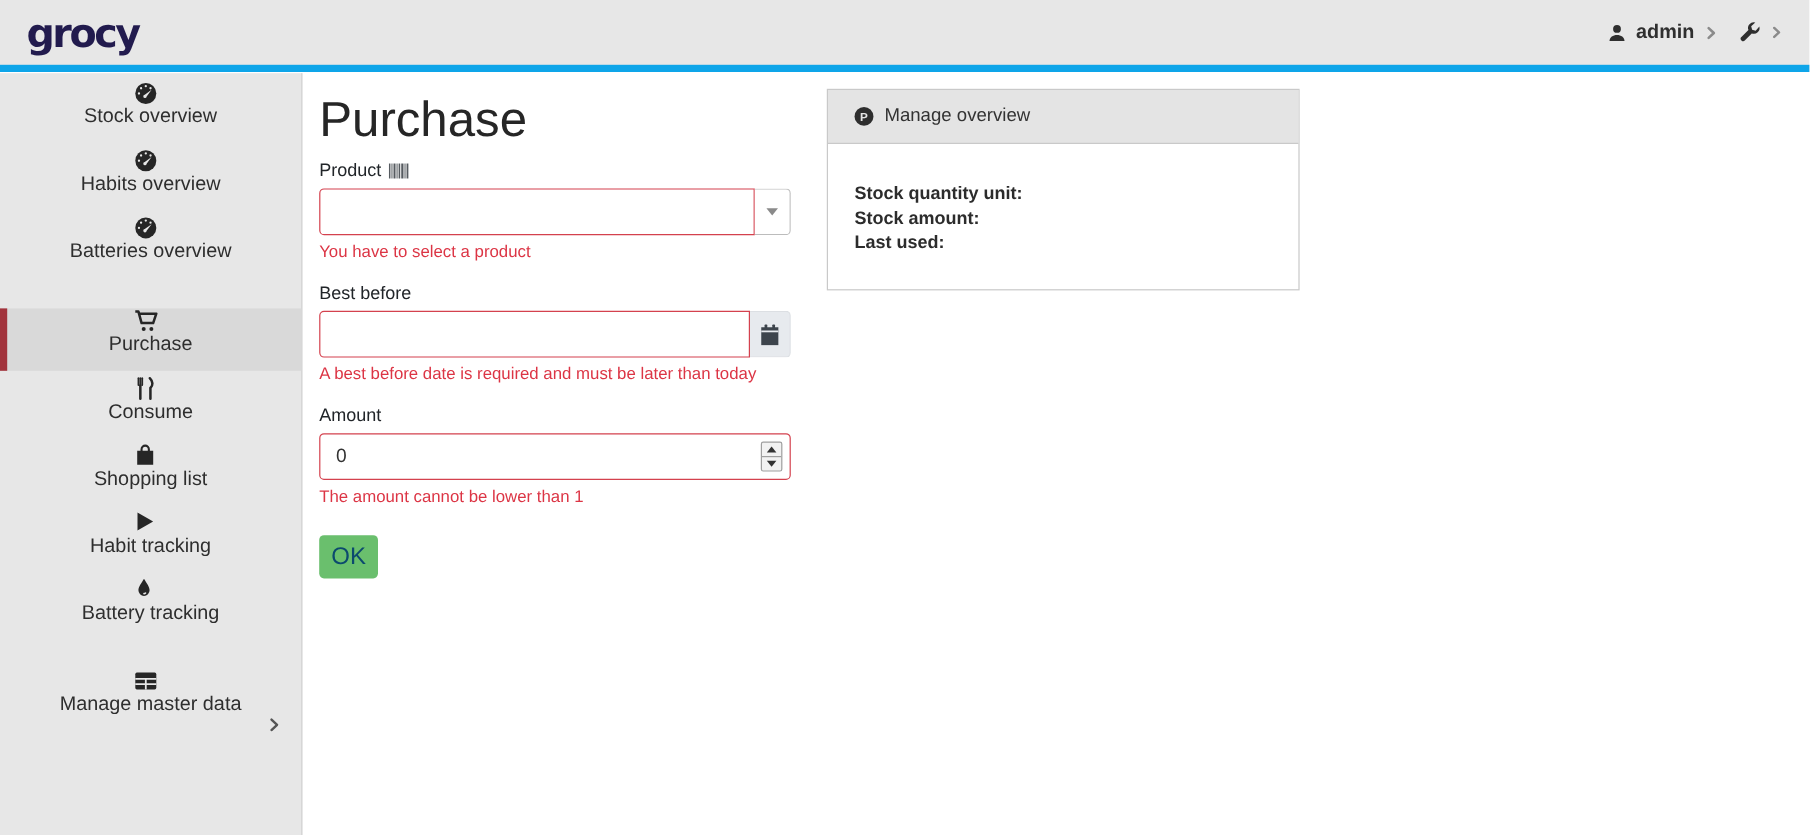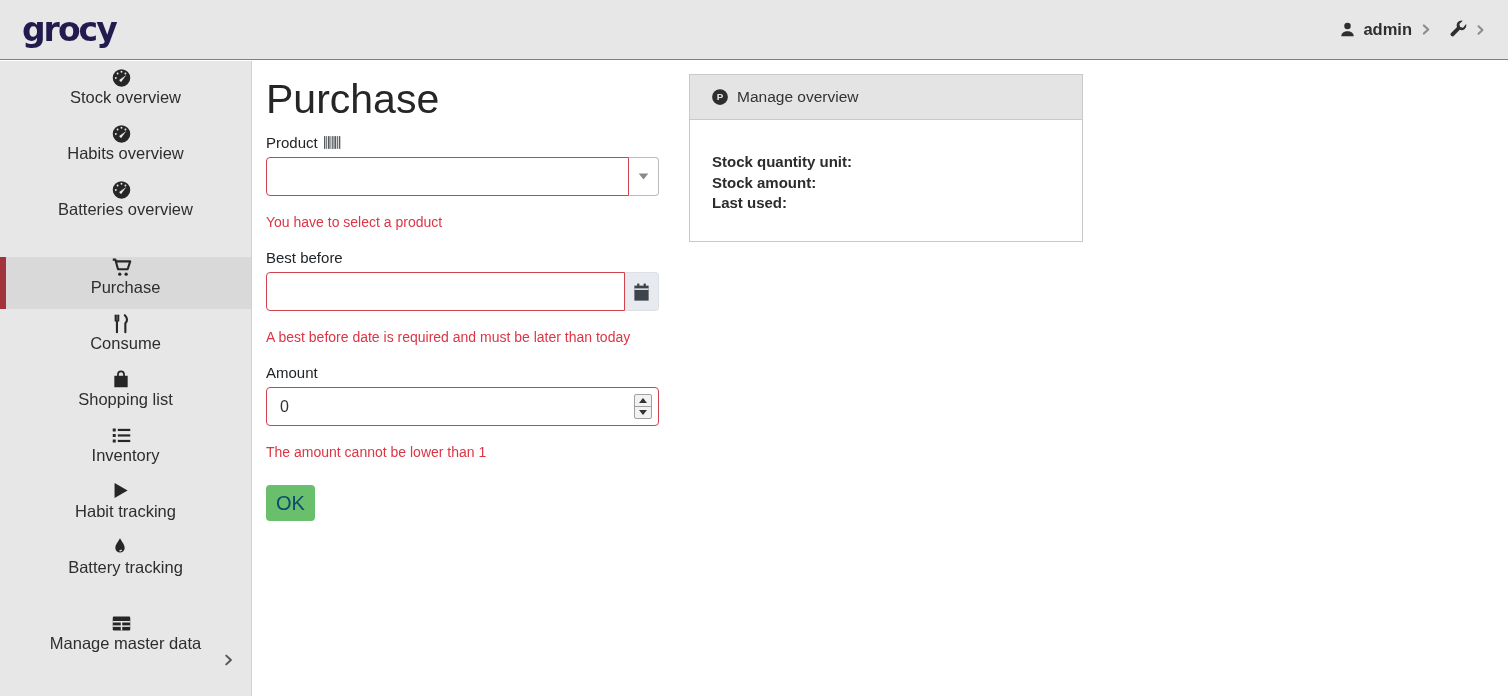--- a/index.html
+++ b/index.html
@@ -4,21 +4,21 @@
 <style>
   * { box-sizing: border-box; }
   html,body { margin:0; padding:0; }
   body {
     width:1508px; height:696px; position:relative; overflow:hidden;
     font-family:"Liberation Sans", sans-serif; background:#ffffff; color:#2e2e2e;
   }
   
   .navbar {
     position:absolute; top:0; left:0; width:1508px; height:60px;
-    background:#e7e7e7; border-bottom:1px solid #0ea5e9;
+    background:#e7e7e7; border-bottom:6px solid #0ea5e9;
     display:flex; align-items:center; justify-content:space-between;
     padding:0 22px;
   }
   .brand {
     font-family:"DejaVu Sans", sans-serif; font-weight:800; font-size:33px;
     color:#221b4e; letter-spacing:-2px; cursor:pointer; line-height:1;
   }
   .nav-right { display:flex; align-items:flex-end; gap:16px; }
   .nav-group { display:flex; align-items:center; gap:7px; cursor:pointer; color:#2f2f2f; }
   .nav-user-name { font-size:16.5px; font-weight:700; color:#2f2f2f; }
@@ -57,21 +57,21 @@
   .dd-btn {
     width:33px; height:39px; margin-left:0; background:#fff;
     border:1px solid #bcbcbc; border-radius:0 4px 4px 0; border-left:none;
     display:flex; align-items:center; justify-content:center; cursor:pointer; padding:0;
   }
   .addon-btn {
     width:38px; height:39px; background:#e7eaee; border:1px solid #dcdfe3; border-left:none;
     border-radius:0 4px 4px 0; display:flex; align-items:center; justify-content:center;
     cursor:pointer; padding:0;
   }
-  .error-text { color:#dc3545; font-size:14px; margin-top:18px; }
+  .error-text { color:#dc3545; font-size:14px; margin-top:5px; }
   .amount-wrap { position:relative; width:100%; }
   .spinner {
     position:absolute; right:7px; top:7px; width:18px; height:25px;
     border:1px solid #9f9f9f; background:#f2f2f2; border-radius:2px;
     display:flex; flex-direction:column; cursor:pointer;
   }
   .spin-half { flex:1; display:flex; align-items:center; justify-content:center; }
   .spin-half.up { border-bottom:1px solid #9f9f9f; }
   .tri-up { width:0; height:0; border-left:4px solid transparent; border-right:4px solid transparent; border-bottom:5px solid #333; }
   .tri-dn { width:0; height:0; border-left:4px solid transparent; border-right:4px solid transparent; border-top:5px solid #333; }
@@ -207,33 +207,20 @@
 
   <div class="nav-item">
     <span class="ic">
       <svg width="20" height="20" viewBox="0 0 24 24" fill="currentColor">
           <path d="M12 1.8a4.7 4.7 0 0 0-4.7 4.7V8H4v14h16V8h-3.3V6.5A4.7 4.7 0 0 0 12 1.8zm-2.6 4.7a2.6 2.6 0 0 1 5.2 0V8H9.4z"></path>
         </svg>
     </span>
     <span>Shopping list</span>
   </div>
 
-  <div class="nav-item">
-    <span class="ic">
-      <svg width="21" height="21" viewBox="0 0 24 24" fill="currentColor">
-          <rect x="2" y="4" width="3.4" height="3.4"></rect>
-          <rect x="2" y="10.3" width="3.4" height="3.4"></rect>
-          <rect x="2" y="16.6" width="3.4" height="3.4"></rect>
-          <rect x="7.8" y="4.4" width="14.2" height="2.5"></rect>
-          <rect x="7.8" y="10.7" width="14.2" height="2.5"></rect>
-          <rect x="7.8" y="17" width="14.2" height="2.5"></rect>
-        </svg>
-    </span>
-    <span>Inventory</span>
-  </div>
 
   <div class="nav-item">
     <span class="ic">
       <svg width="19" height="19" viewBox="0 0 24 24" fill="currentColor">
           <path d="M4.5 2.5 21 12 4.5 21.5z"></path>
         </svg>
     </span>
     <span>Habit tracking</span>
   </div>
 

